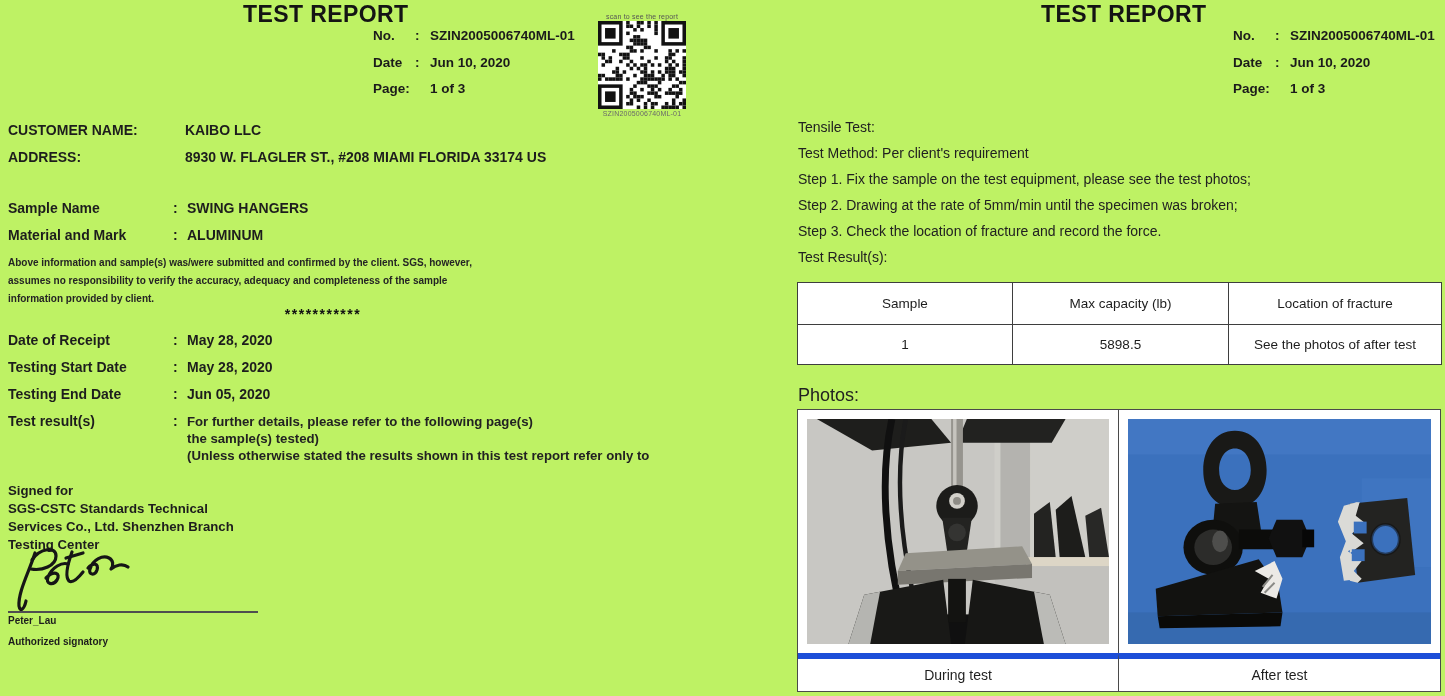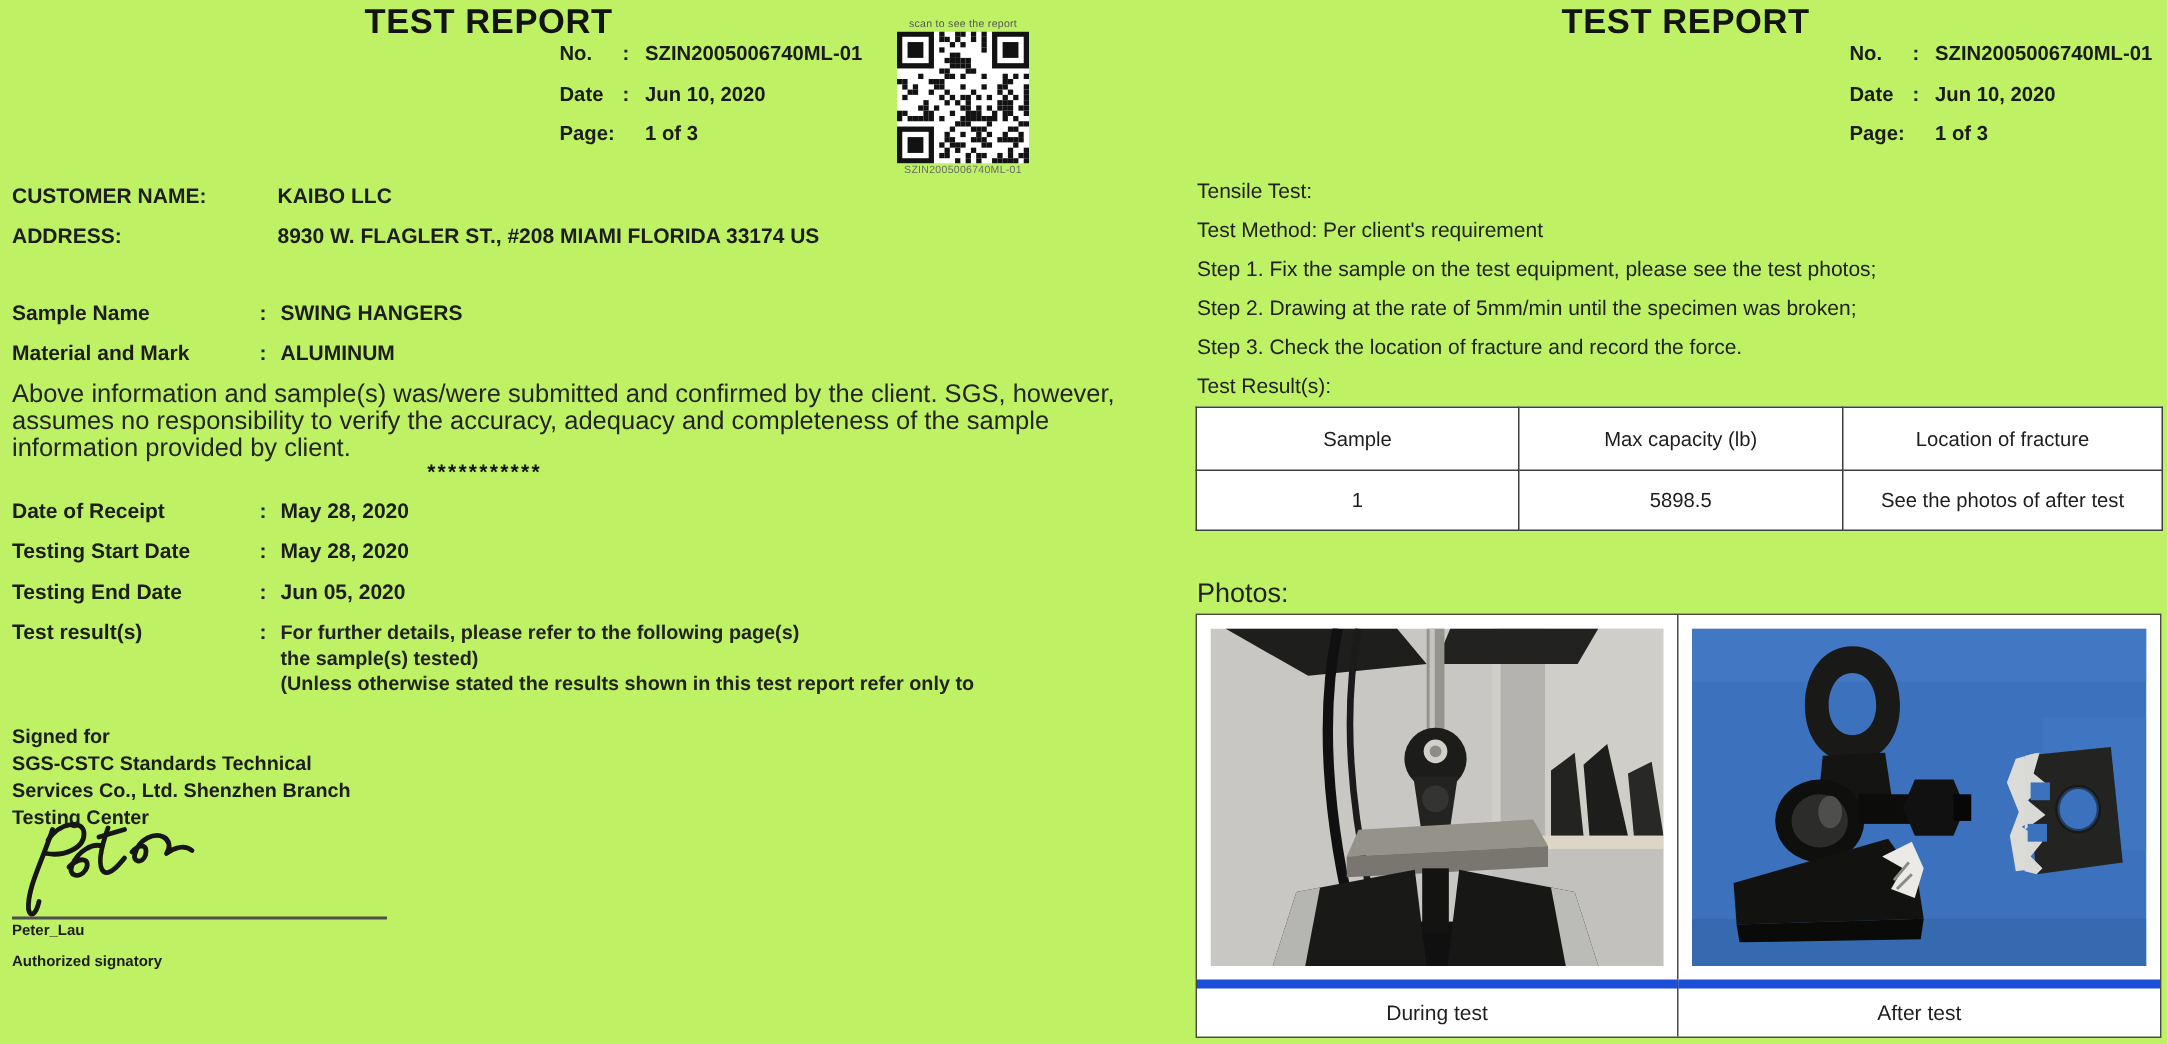--- a/index.html
+++ b/index.html
@@ -19,21 +19,21 @@
   .meta-block { display:flex; flex-direction:column; gap:9.5px; font-size:13.5px; font-weight:bold; color:#1b1b1b; }
   .meta-row { display:flex; line-height:17px; }
   .meta-label { width:42px; }
   .meta-colon { width:15px; }
 
   
   .kv { display:flex; font-size:14px; font-weight:bold; line-height:17px; color:#1d1d1d; }
   .kv .lab-wide { width:177px; }
   .kv .lab { width:165px; }
   .kv .col { width:14px; }
-  .disclaimer { font-size:17px; font-weight:normal; line-height:18px; color:#242424; }
+  .disclaimer { font-size:10px; font-weight:bold; line-height:18px; color:#242424; }
   .stars { width:630px; text-align:center; font-size:14px; font-weight:bold; letter-spacing:1.5px; color:#111; }
   .result-lines { font-size:13.2px; font-weight:bold; line-height:17px; color:#222; }
   .signed-block { font-size:13.2px; font-weight:bold; line-height:18px; color:#1d1d1d; }
   .sig-line { width:250px; height:2px; background:#4f4f4f; }
   .sig-name, .sig-role { font-size:10px; font-weight:bold; color:#1d1d1d; }
 
   .qr-wrap { width:90px; display:flex; flex-direction:column; align-items:center; }
   .qr-cap { font-size:7px; line-height:9px; color:#555; letter-spacing:0.2px; white-space:nowrap; }
   .qr-cap.bottom { color:#6a6a6a; }
 
@@ -383,21 +383,21 @@
 
     <div class="abs body-lines" style="left:93px; top:114px;">
       <div class="nowrap">Tensile Test:</div>
       <div class="nowrap">Test Method: Per client's requirement</div>
       <div class="nowrap">Step 1. Fix the sample on the test equipment, please see the test photos;</div>
       <div class="nowrap">Step 2. Drawing at the rate of 5mm/min until the specimen was broken;</div>
       <div class="nowrap">Step 3. Check the location of fracture and record the force.</div>
       <div class="nowrap">Test Result(s):</div>
     </div>
 
-    <table class="abs results-table" style="left:92px; top:271px;padding-left:32px;">
+    <table class="abs results-table" style="left:92px; top:282px;padding-left:32px;">
       <colgroup>
           <col style="width:215px">
           <col style="width:216px">
           <col style="width:213px">
         </colgroup>
       <thead>
         <tr>
           <th>Sample</th>
           <th>Max capacity (lb)</th>
           <th>Location of fracture</th>

